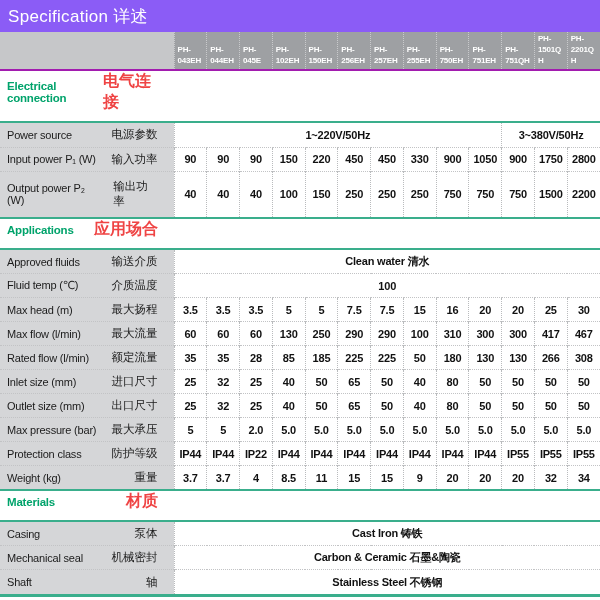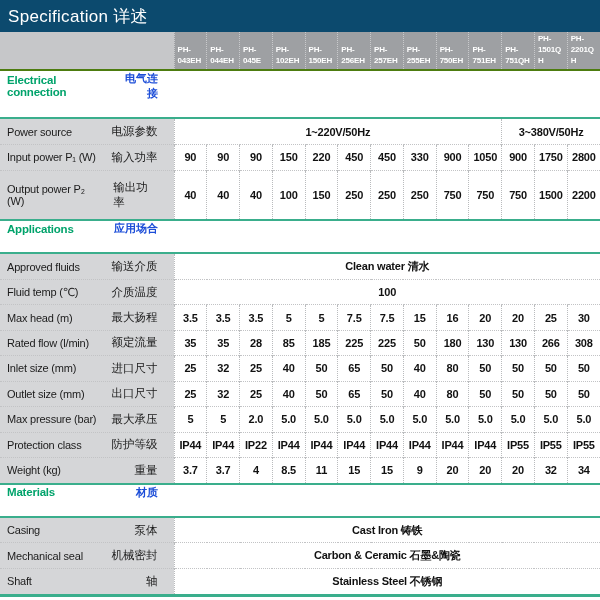--- a/index.html
+++ b/index.html
@@ -1,40 +1,40 @@
 <!DOCTYPE html>
 <html><head>
 <meta charset="utf-8">
 <style>
   * { box-sizing: border-box; margin: 0; padding: 0; }
   html,body { width: 600px; height: 600px; overflow: hidden; background: #fff;
     font-family: "Liberation Sans", "DejaVu Sans", sans-serif; color: #1c1c1c; }
 
-  .titlebar { height: 32px; background: #0c4a6e; color: #fff; display: flex;
+  .titlebar { height: 32px; background: #8b5cf6; color: #fff; display: flex;
     align-items: center; padding-left: 8px; font-size: 17px; letter-spacing: .3px; }
 
   table { width: 600px; height: 565px; border-collapse: collapse; table-layout: fixed;
     border-bottom: 3px solid #3aae8c; }
   col.c-label { width: 174px; }
 
   
   thead tr { height: 36px; }
   thead th { background: #9ea0a3; color: #fff; font-size: 8px; font-weight: 700;
     text-align: left; vertical-align: bottom; padding: 2px 1px 3px 3px; line-height: 1.35;
-    border-left: 1px dotted #c9cacc; border-bottom: 2px solid #4d7c0f;
+    border-left: 1px dotted #c9cacc; border-bottom: 2px solid #a21caf;
     overflow-wrap: anywhere; letter-spacing: -0.2px; }
   thead th.lbl { background: #c6c7c9; border-left: none; }
 
   
   tr.section { height: 17px; }
   tr.section td { border-top: 2px solid #3aae8c; border-bottom: 2px solid #3aae8c; padding: 0; }
   .sec-wrap { width: 174px; display: flex; justify-content: space-between;
-    align-items: center; padding: 0 16px 16px 7px; }
+    align-items: center; padding: 0 16px 8px 7px; }
   .sec-en { color: #00a36b; font-weight: 700; font-size: 11.5px; letter-spacing: -0.2px; }
-  .sec-zh { color: #1d4ed8; font-weight: 700; font-size: 11px; text-align: right; }
+  .sec-zh { color: #ef4444; font-weight: 700; font-size: 16px; }
 
   
   tr.data td { border-top: 1px dotted #c2c3c5; }
   td.lbl { background: #d5d6d8; padding: 0; }
   .lbl-wrap { display: flex; justify-content: space-between; align-items: center;
     padding: 0 16px 0 7px; }
   .lbl-en { font-size: 11px; letter-spacing: -0.2px; color: #1b1b1b; }
   .lbl-zh { font-size: 11.5px; color: #1b1b1b; padding-left: 12px; }
   tr.data td:not(.lbl) { text-align: center; font-size: 11px; font-weight: 700;
     color: #111; border-left: 1px dotted #b9bbbd; letter-spacing: -0.2px;
@@ -187,20 +187,41 @@
         <td data-name="table-cell">5</td>
         <td data-name="table-cell">7.5</td>
         <td data-name="table-cell">7.5</td>
         <td data-name="table-cell">15</td>
         <td data-name="table-cell">16</td>
         <td data-name="table-cell">20</td>
         <td data-name="table-cell">20</td>
         <td data-name="table-cell">25</td>
         <td data-name="table-cell">30</td>
       </tr>
+    <tr class="data" data-name="row-max-flow">
+      <td class="lbl">
+          <div class="lbl-wrap" data-name="row-label">
+        <span class="lbl-en" data-name="row-label-en">Max flow (l/min)</span>
+        <span class="lbl-zh" data-name="row-label-zh">最大流量</span>
+      </div>
+        </td>
+    <td data-name="table-cell">60</td>
+        <td data-name="table-cell">60</td>
+        <td data-name="table-cell">60</td>
+        <td data-name="table-cell">130</td>
+        <td data-name="table-cell">250</td>
+        <td data-name="table-cell">290</td>
+        <td data-name="table-cell">290</td>
+        <td data-name="table-cell">100</td>
+        <td data-name="table-cell">310</td>
+        <td data-name="table-cell">300</td>
+        <td data-name="table-cell">300</td>
+        <td data-name="table-cell">417</td>
+        <td data-name="table-cell">467</td>
+      </tr>
     <tr class="data" data-name="row-rated-flow">
       <td class="lbl">
           <div class="lbl-wrap" data-name="row-label">
         <span class="lbl-en" data-name="row-label-en">Rated flow (l/min)</span>
         <span class="lbl-zh" data-name="row-label-zh">额定流量</span>
       </div>
         </td>
     <td data-name="table-cell">35</td>
         <td data-name="table-cell">35</td>
         <td data-name="table-cell">28</td>

